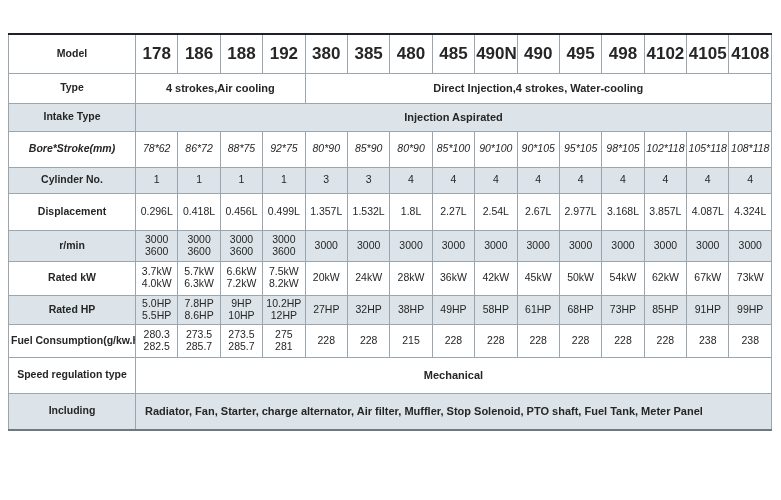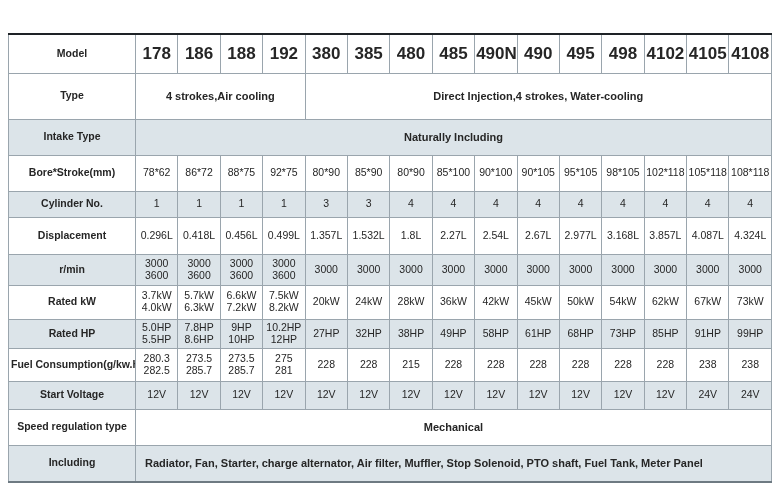--- a/index.html
+++ b/index.html
@@ -62,30 +62,30 @@
           <td class="model-cell">480</td>
           <td class="model-cell">485</td>
           <td class="model-cell">490N</td>
           <td class="model-cell">490</td>
           <td class="model-cell">495</td>
           <td class="model-cell">498</td>
           <td class="model-cell">4102</td>
           <td class="model-cell">4105</td>
           <td class="model-cell">4108</td>
         </tr>
-        <tr style="height: 46px;">
+        <tr style="height: 30px;">
           <td class="label-cell">Type</td>
           <td colspan="4" class="span-cell">4 strokes,Air cooling</td>
           <td colspan="11" class="span-cell">Direct Injection,4 strokes, Water-cooling</td>
         </tr>
-        <tr class="shaded" style="height: 36px;">
+        <tr class="shaded" style="height: 28px;">
           <td class="label-cell">Intake Type</td>
-          <td colspan="15" class="span-cell">Naturally Including</td>
-        </tr>
-        <tr style="height: 36px;">
+          <td colspan="15" class="span-cell">Injection Aspirated</td>
+        </tr>
+        <tr style="height: 36px; font-style: italic;">
           <td class="label-cell">Bore*Stroke(mm)</td>
           <td class="value-cell">78*62</td>
           <td class="value-cell">86*72</td>
           <td class="value-cell">88*75</td>
           <td class="value-cell">92*75</td>
           <td class="value-cell">80*90</td>
           <td class="value-cell">85*90</td>
           <td class="value-cell">80*90</td>
           <td class="value-cell">85*100</td>
           <td class="value-cell">90*100</td>
@@ -213,38 +213,20 @@
           <td class="value-cell">215</td>
           <td class="value-cell">228</td>
           <td class="value-cell">228</td>
           <td class="value-cell">228</td>
           <td class="value-cell">228</td>
           <td class="value-cell">228</td>
           <td class="value-cell">228</td>
           <td class="value-cell">238</td>
           <td class="value-cell">238</td>
         </tr>
-        <tr class="shaded" style="height: 28px;">
-          <td class="label-cell">Start Voltage</td>
-          <td class="value-cell">12V</td>
-          <td class="value-cell">12V</td>
-          <td class="value-cell">12V</td>
-          <td class="value-cell">12V</td>
-          <td class="value-cell">12V</td>
-          <td class="value-cell">12V</td>
-          <td class="value-cell">12V</td>
-          <td class="value-cell">12V</td>
-          <td class="value-cell">12V</td>
-          <td class="value-cell">12V</td>
-          <td class="value-cell">12V</td>
-          <td class="value-cell">12V</td>
-          <td class="value-cell">12V</td>
-          <td class="value-cell">24V</td>
-          <td class="value-cell">24V</td>
-        </tr>
         <tr style="height: 36px;">
           <td class="label-cell">Speed regulation type</td>
           <td colspan="15" class="span-cell">Mechanical</td>
         </tr>
         <tr class="shaded" style="height: 37px;">
           <td class="label-cell">Including</td>
           <td colspan="15" class="span-cell left">Radiator, Fan, Starter, charge alternator, Air filter, Muffler, Stop Solenoid, PTO shaft, Fuel Tank, Meter Panel</td>
         </tr>
       </tbody>
   </table>

